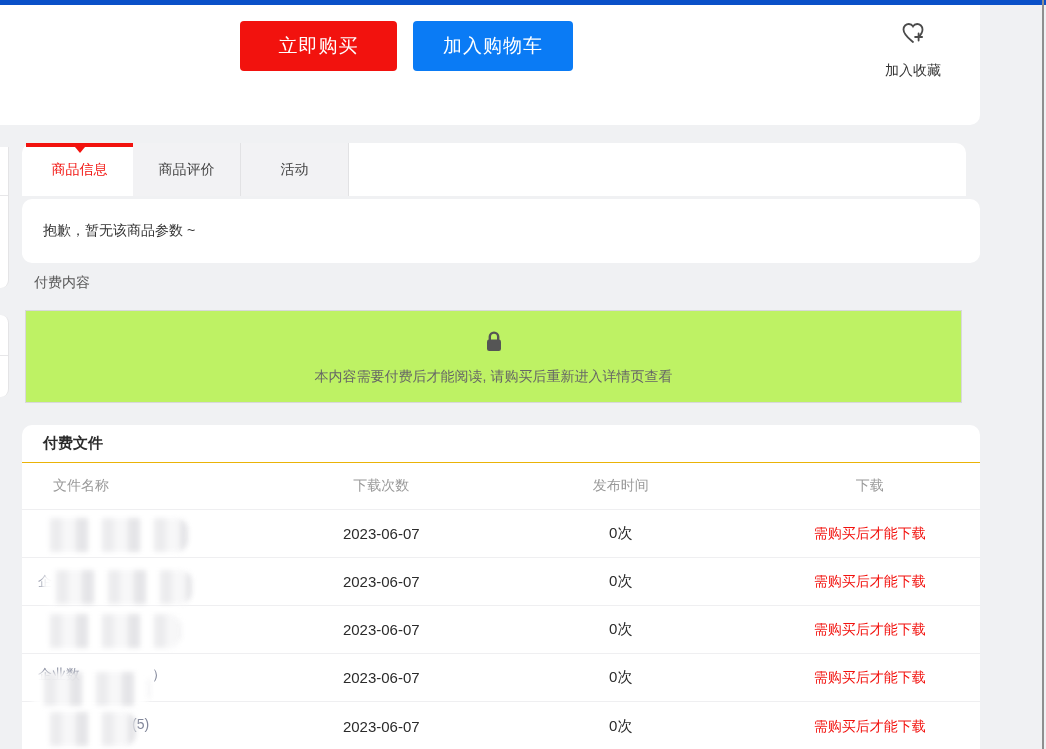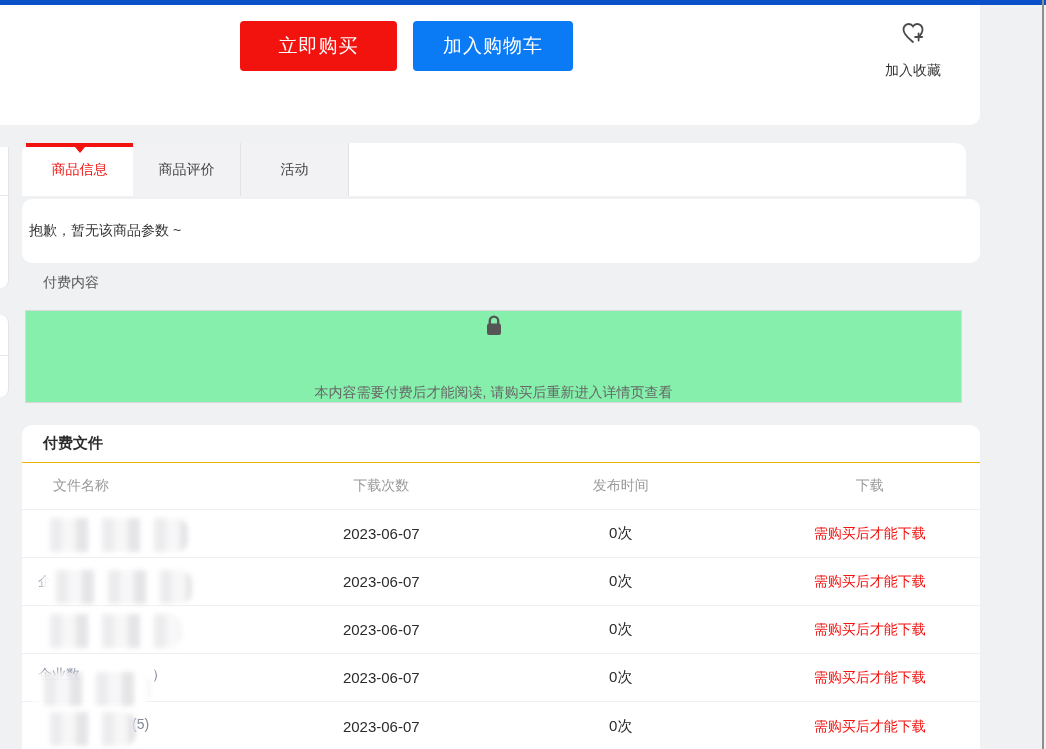--- a/index.html
+++ b/index.html
@@ -60,31 +60,31 @@
     content:""; position:absolute; left:50%; top:4px; transform:translateX(-50%);
     border:5px solid transparent; border-top:6px solid #f2120e; border-bottom:none;
   }
   .tab.inactive { background:#f2f2f4; border-right:1px solid #e2e2e4; }
   .tab.inactive:first-of-type { border-left:1px solid #e2e2e4; }
 
   
   .sorry-box {
     position:absolute; left:22px; top:199px; width:958px; height:64px;
     background:#fff; border-radius:10px; display:flex; align-items:center;
-    padding-left:7px; font-size:14px; color:#333;
+    padding-left:21px; font-size:14px; color:#333;
   }
 
   
   .paid-label {
-    position:absolute; left:43px; top:274px; font-size:14px; color:#595959;
+    position:absolute; left:34px; top:274px; font-size:14px; color:#595959;
   }
   .locked-box {
     position:absolute; left:25px; top:310px; width:937px; height:93px;
-    background:#86efac; border:1px solid #d8d8da;
-    display:flex; flex-direction:column; align-items:center; justify-content:space-between;
+    background:#bef264; border:1px solid #d8d8da;
+    display:flex; flex-direction:column; align-items:center; justify-content:center;
   }
   .lock-icon { margin-top:2px; }
   .locked-msg { font-size:14px; color:#666; margin-top:9px; }
 
   
   .files-card {
     position:absolute; left:22px; top:425px; width:958px; height:324px;
     background:#fff; border-radius:10px 10px 0 0; overflow:hidden;
   }
   .files-title {

